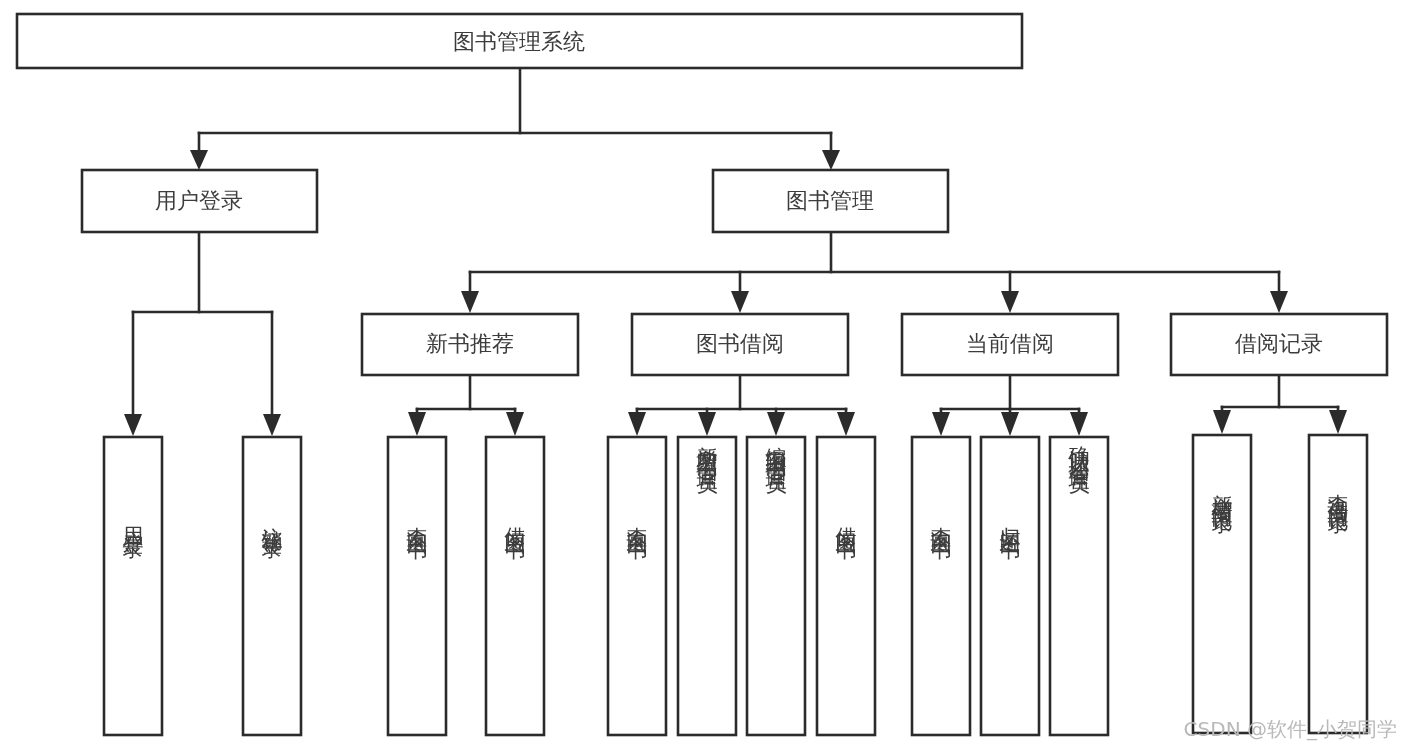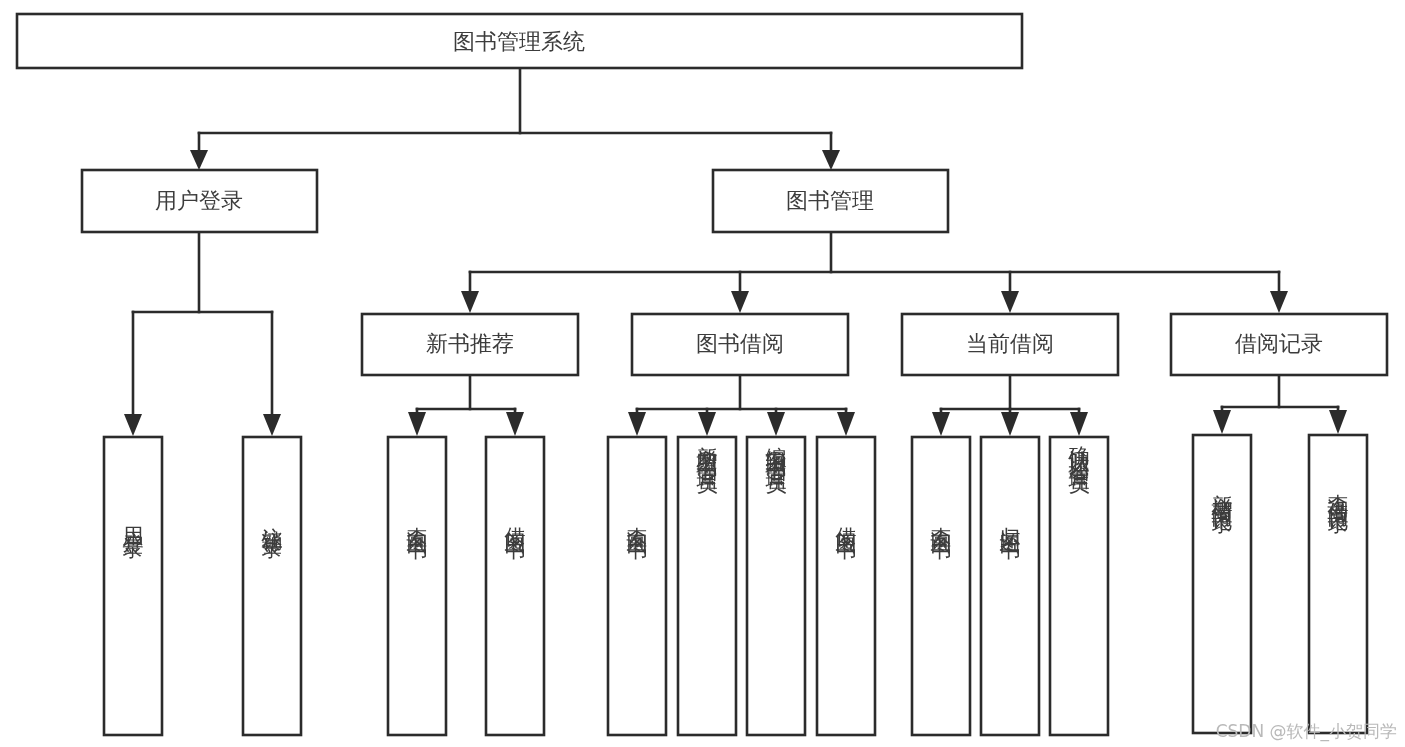--- a/index.html
+++ b/index.html
@@ -54,21 +54,21 @@
     text-anchor: middle;
     writing-mode: vertical-rl;
     glyph-orientation-vertical: 0;
     letter-spacing: 4px;
   }
   .watermark {
     position: absolute;
     right: 8px;
     bottom: 4px;
     font-family: "DejaVu Sans", "Liberation Sans", sans-serif;
-    font-size: 17px;
+    font-size: 20px;
     color: #b9b9b9;
     white-space: nowrap;
     user-select: none;
     pointer-events: none;
   }
 </style>
 </head>
 <body>
 
 <div id="diagram-root">

